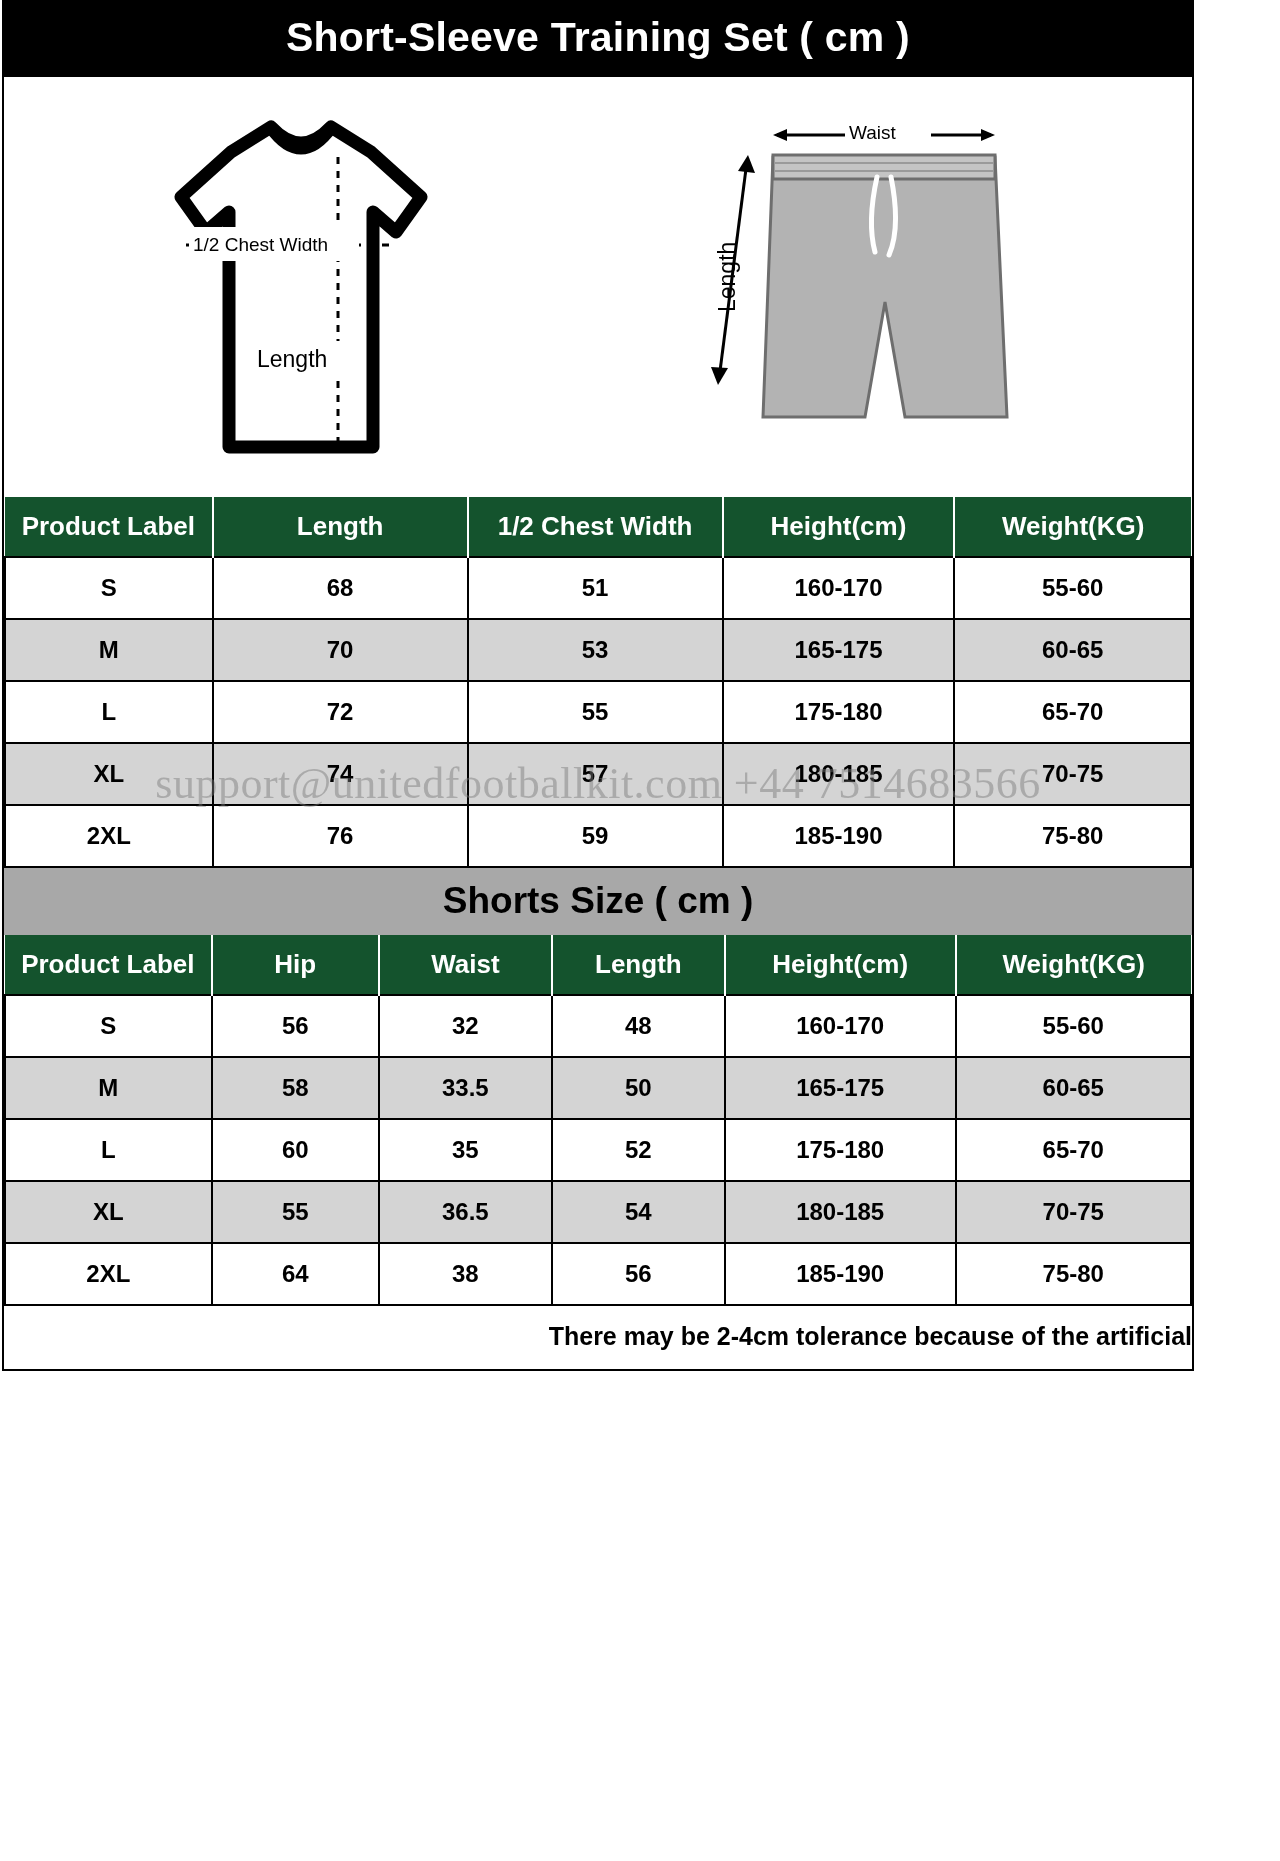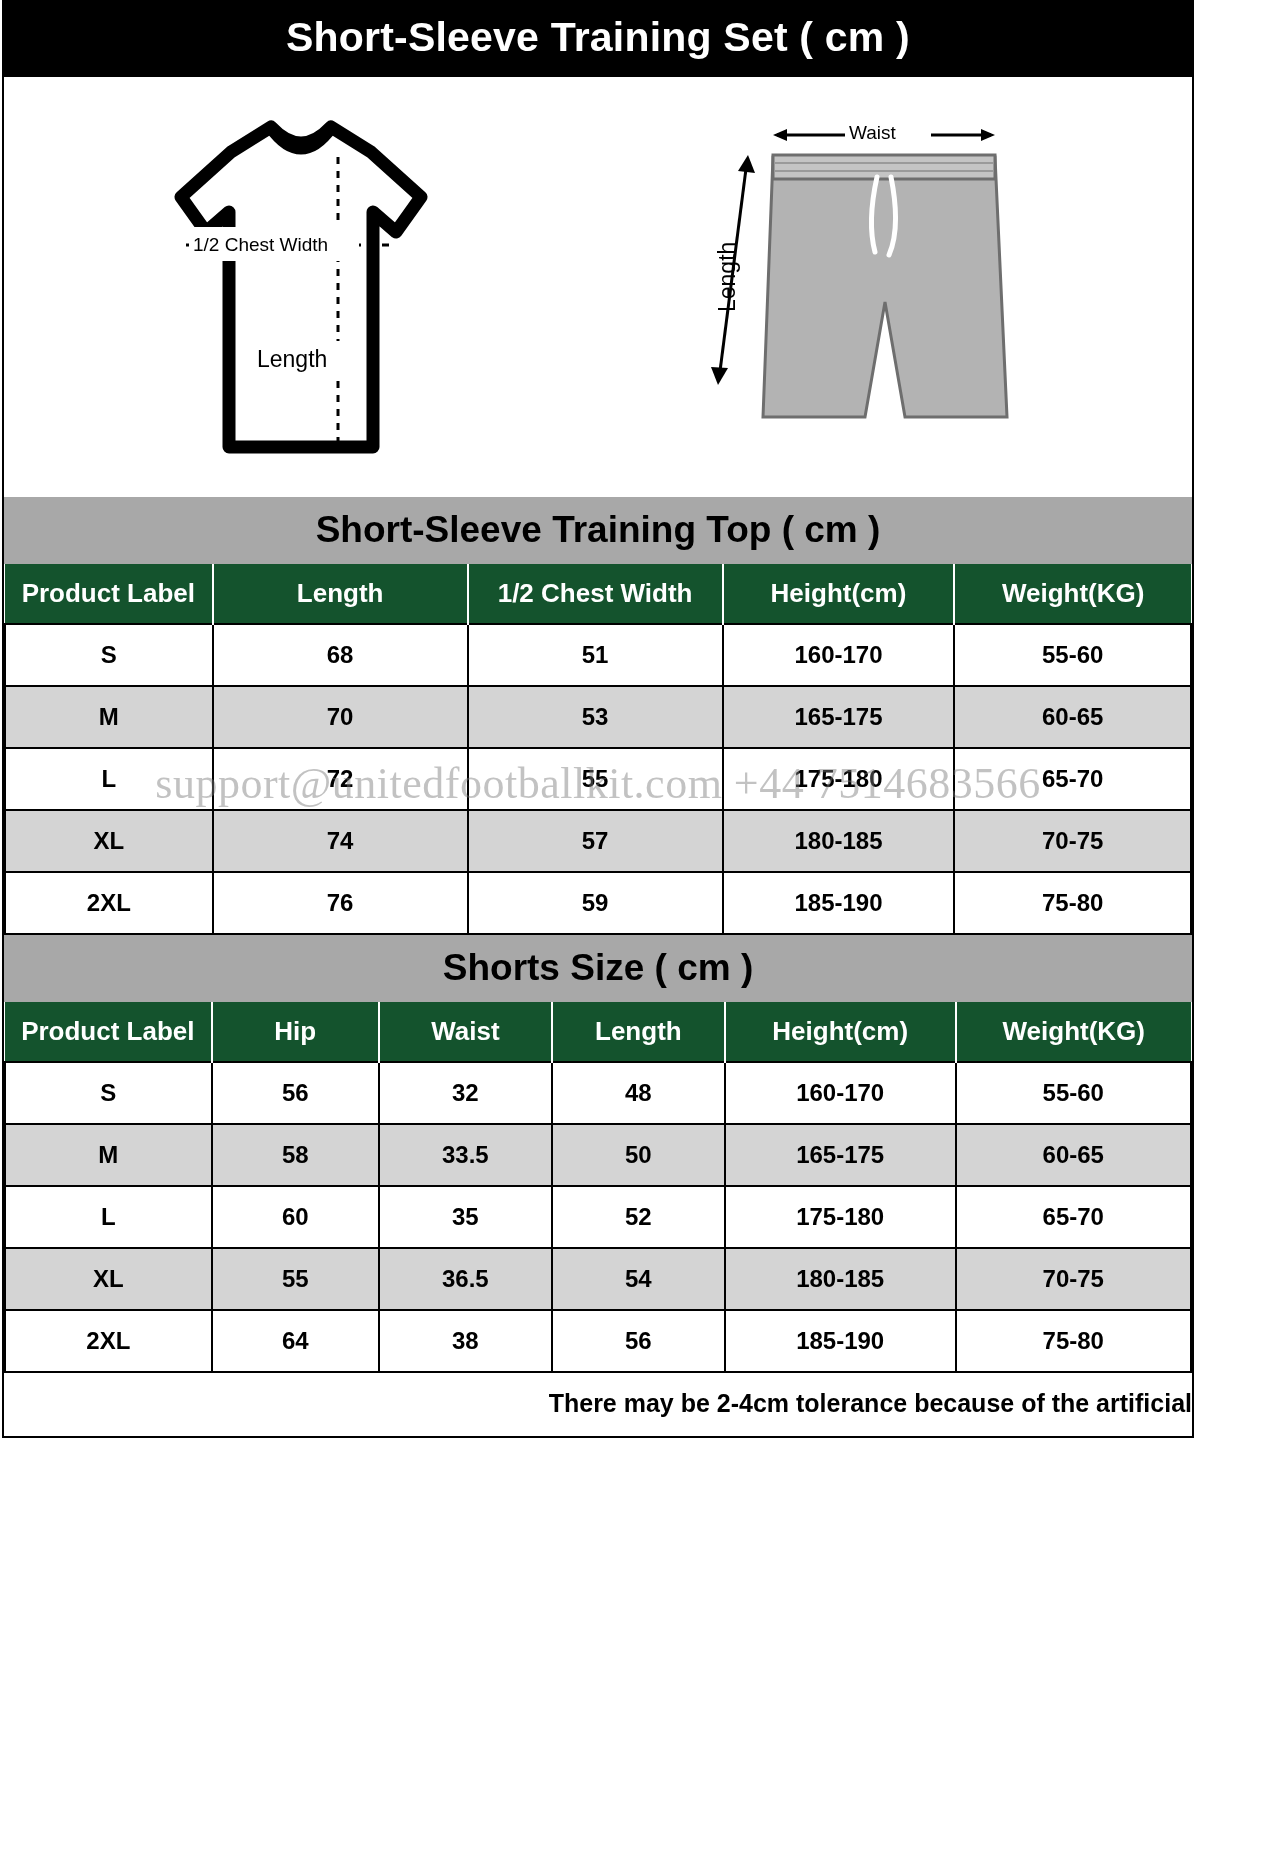--- a/index.html
+++ b/index.html
@@ -169,21 +169,20 @@
         <text class="label-text" x="154" y="22">Waist</text>
 
         <line x1="52" y1="44" x2="24" y2="262" stroke="#000000" stroke-width="3"></line>
         <polygon points="53,38 43,54 60,56" fill="#000000"></polygon>
         <polygon points="23,268 16,250 33,251" fill="#000000"></polygon>
         <text class="label-text big" transform="translate(40,195) rotate(-90)">Length</text>
       </svg>
     </div>
   </div>
 
-  <div class="section-banner">Short-Sleeve Training Top ( cm )</div>
 
   <div class="tbl-wrap">
     <table>
       <thead>
         <tr>
           <th style="width:17.5%">Product Label</th>
           <th style="width:21.5%">Length</th>
           <th style="width:21.5%">1/2 Chest Width</th>
           <th style="width:19.5%">Height(cm)</th>
           <th style="width:20%">Weight(KG)</th>

